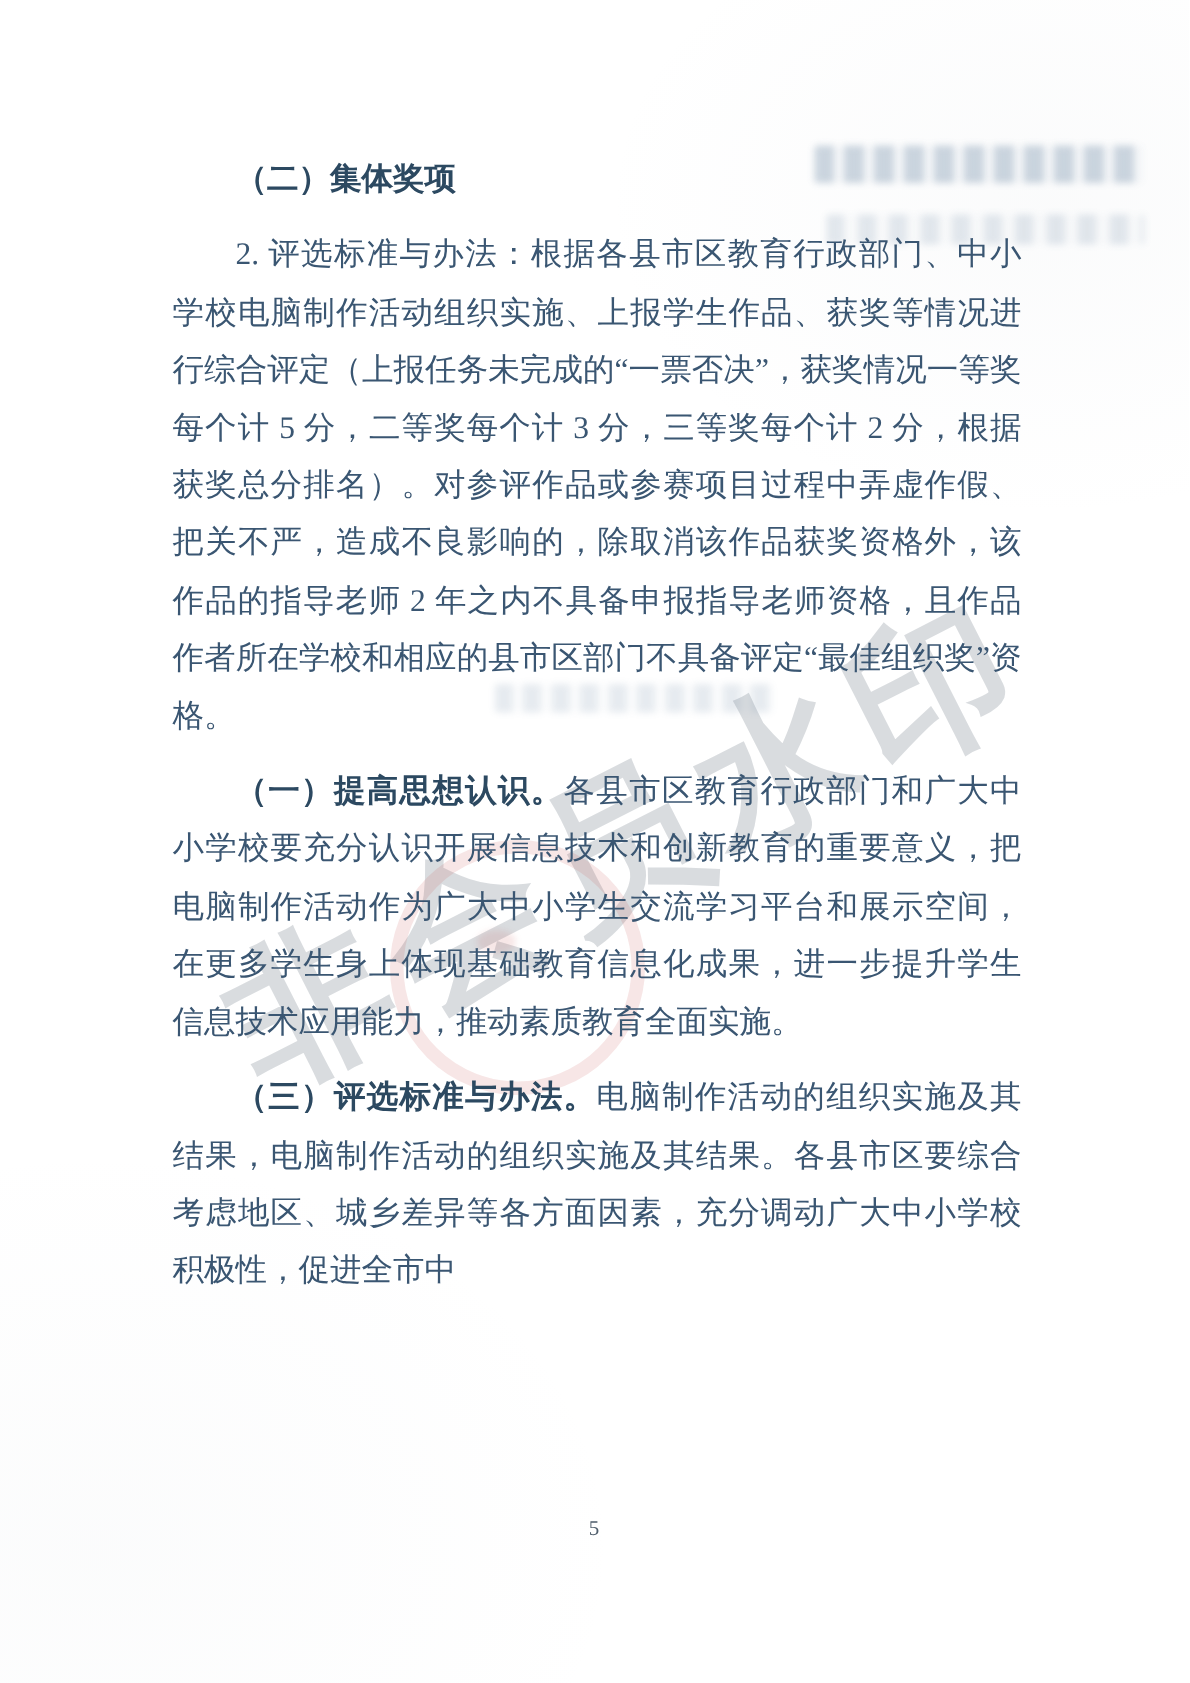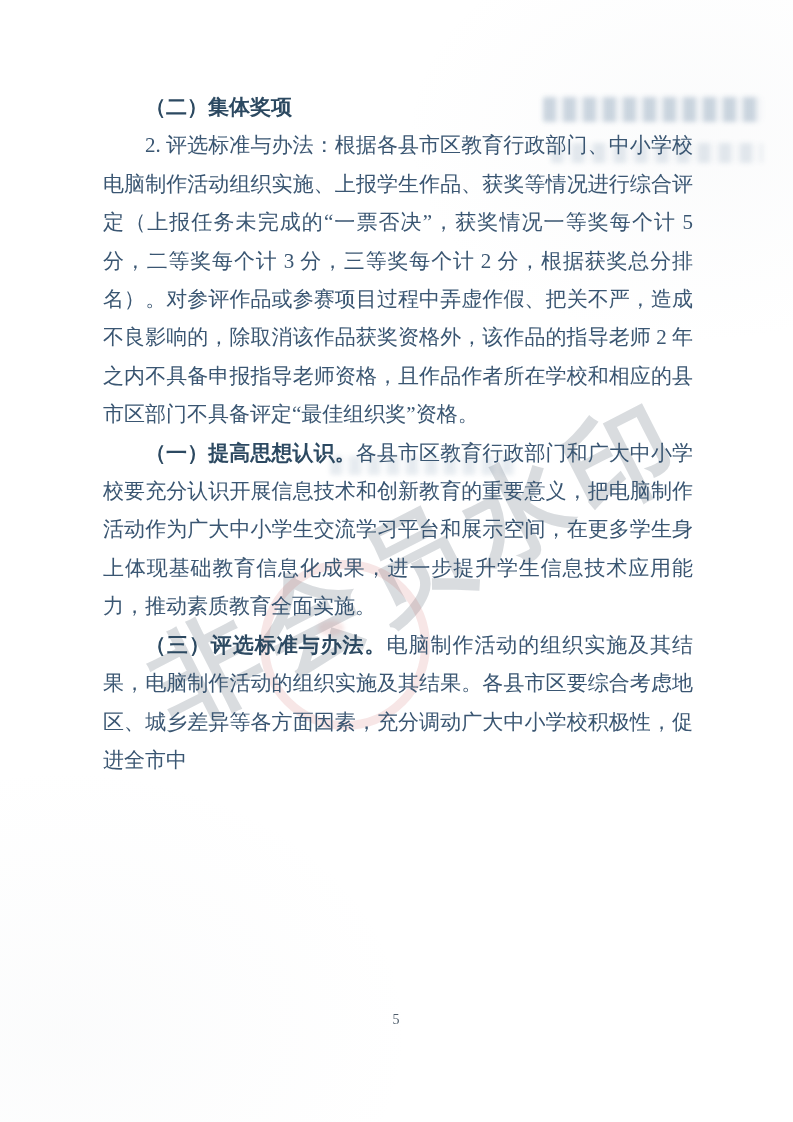--- a/index.html
+++ b/index.html
@@ -38,21 +38,21 @@
     background:repeating-linear-gradient(90deg,rgba(120,146,172,.45) 0 12px,rgba(120,146,172,.07) 12px 21px);}
   .st-3{left:330px;top:456px;width:186px;height:19px;opacity:.40;
     background:repeating-linear-gradient(90deg,rgba(120,146,172,.45) 0 12px,rgba(120,146,172,.07) 12px 19px);}
 
   
   .textblock{
     position:absolute;left:103px;top:88px;width:590px;
     font-size:21px;line-height:38.4px;color:#3a5672;
     text-align:justify;
   }
-  .textblock p{margin:0;text-indent:2em;}
+  .textblock p{margin:12px;text-indent:2em;}
   .heading{font-weight:bold;color:#2c4961;}
   .lead{font-weight:bold;color:#2c4961;}
 
   .pagenum{
     position:absolute;left:0;right:0;top:1012px;text-align:center;
     font-size:14px;color:#4e5d6b;letter-spacing:1px;
   }
 </style>
 </head>
 <body>

